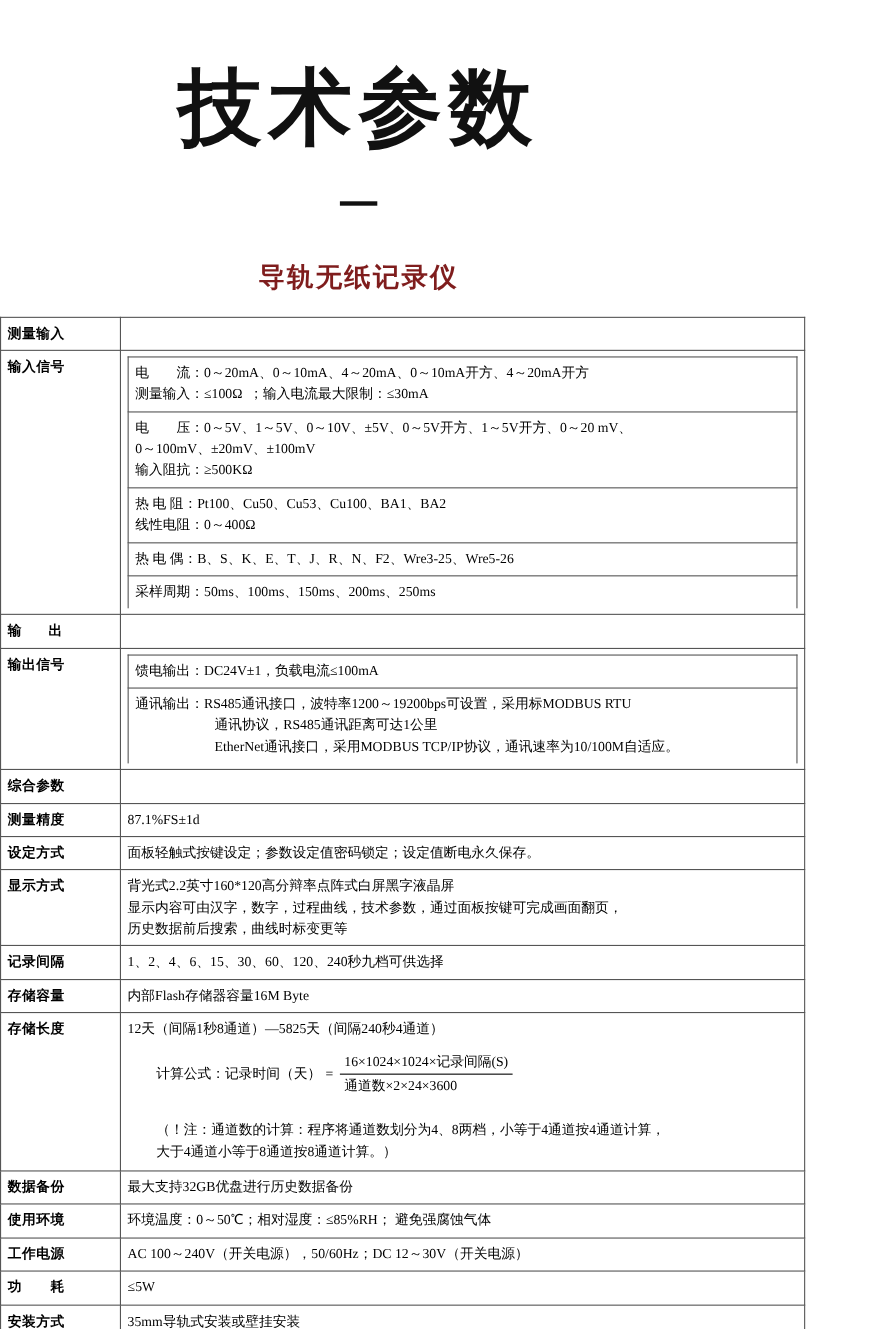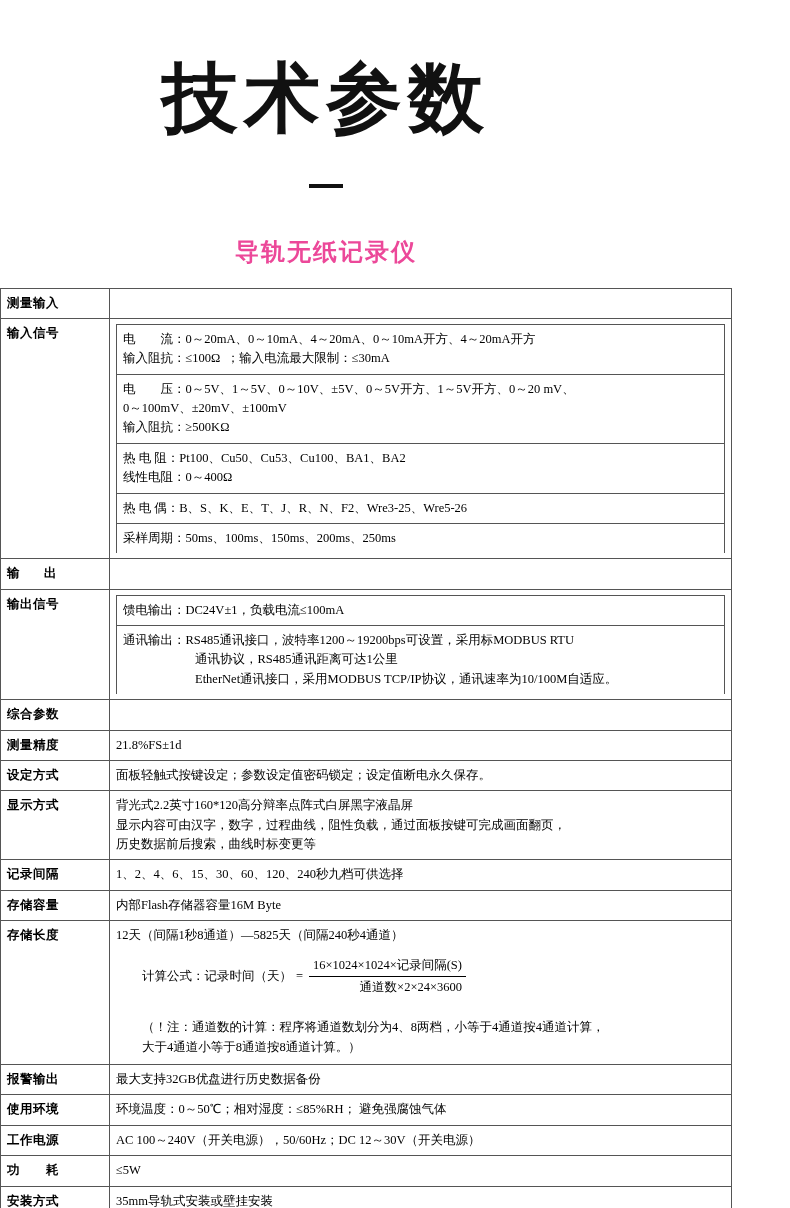--- a/index.html
+++ b/index.html
@@ -37,21 +37,21 @@
     width: 34px;
     height: 4px;
     background: #111;
   }
   .sub-title {
     text-align: center;
     font-size: 24px;
     font-weight: bold;
     margin-top: 44px;
     letter-spacing: 2px;
-    color: #ec4899;
+    color: #7f1d1d;
     font-family: "DejaVu Sans", "Liberation Sans", sans-serif;
   }
   table.spec {
     border-collapse: collapse;
     width: 732px;
     margin: 20px auto 40px auto;
     table-layout: fixed;
     font-size: 12.5px;
     line-height: 1.55;
   }
@@ -101,21 +101,21 @@
     align-items: center;
     padding-left: 26px;
     margin-top: 10px;
     margin-bottom: 6px;
   }
   .formula-label {
     white-space: nowrap;
   }
   .frac {
     display: inline-block;
-    text-align: right;
+    text-align: left;
     vertical-align: middle;
     margin-left: 2px;
   }
   .frac .num {
     padding: 0 4px 1px 4px;
     border-bottom: 1px solid #000;
     display: block;
   }
   .frac .den {
     padding: 1px 4px 0 4px;
@@ -156,21 +156,21 @@
     </tr>
 
     <tr>
       <td class="lbl">输入信号</td>
       <td class="nopad">
         <table class="nested">
           <tbody>
                 <tr>
             <td>
               <div class="line">电　　流：0～20mA、0～10mA、4～20mA、0～10mA开方、4～20mA开方</div>
-              <div class="line">输入阻抗：≤100Ω  ；输入电流最大限制：≤30mA</div>
+              <div class="line">测量输入：≤100Ω  ；输入电流最大限制：≤30mA</div>
             </td>
           </tr>
           <tr>
             <td>
               <div class="line">电　　压：0～5V、1～5V、0～10V、±5V、0～5V开方、1～5V开方、0～20 mV、</div>
               <div class="line">0～100mV、±20mV、±100mV</div>
               <div class="line">输入阻抗：≥500KΩ</div>
             </td>
           </tr>
           <tr>
@@ -221,33 +221,33 @@
       </td>
     </tr>
 
     <tr>
       <td class="lbl">综合参数</td>
       <td>&nbsp;</td>
     </tr>
 
     <tr>
       <td class="lbl">测量精度</td>
-      <td>21.8%FS±1d</td>
+      <td>87.1%FS±1d</td>
     </tr>
 
     <tr>
       <td class="lbl">设定方式</td>
       <td>面板轻触式按键设定；参数设定值密码锁定；设定值断电永久保存。</td>
     </tr>
 
     <tr>
       <td class="lbl">显示方式</td>
       <td>
         <div class="line">背光式2.2英寸160*120高分辩率点阵式白屏黑字液晶屏</div>
-        <div class="line">显示内容可由汉字，数字，过程曲线，阻性负载，通过面板按键可完成画面翻页，</div>
+        <div class="line">显示内容可由汉字，数字，过程曲线，技术参数，通过面板按键可完成画面翻页，</div>
         <div class="line">历史数据前后搜索，曲线时标变更等</div>
       </td>
     </tr>
 
     <tr>
       <td class="lbl">记录间隔</td>
       <td>1、2、4、6、15、30、60、120、240秒九档可供选择</td>
     </tr>
 
     <tr>
@@ -270,21 +270,21 @@
         </div>
 
         <div class="note">
           <div class="line">（！注：通道数的计算：程序将通道数划分为4、8两档，小等于4通道按4通道计算，</div>
           <div class="line">大于4通道小等于8通道按8通道计算。）</div>
         </div>
       </td>
     </tr>
 
     <tr>
-      <td class="lbl">报警输出</td>
+      <td class="lbl">数据备份</td>
       <td>最大支持32GB优盘进行历史数据备份</td>
     </tr>
 
     <tr>
       <td class="lbl">使用环境</td>
       <td>环境温度：0～50℃；相对湿度：≤85%RH；  避免强腐蚀气体</td>
     </tr>
 
     <tr>
       <td class="lbl">工作电源</td>

